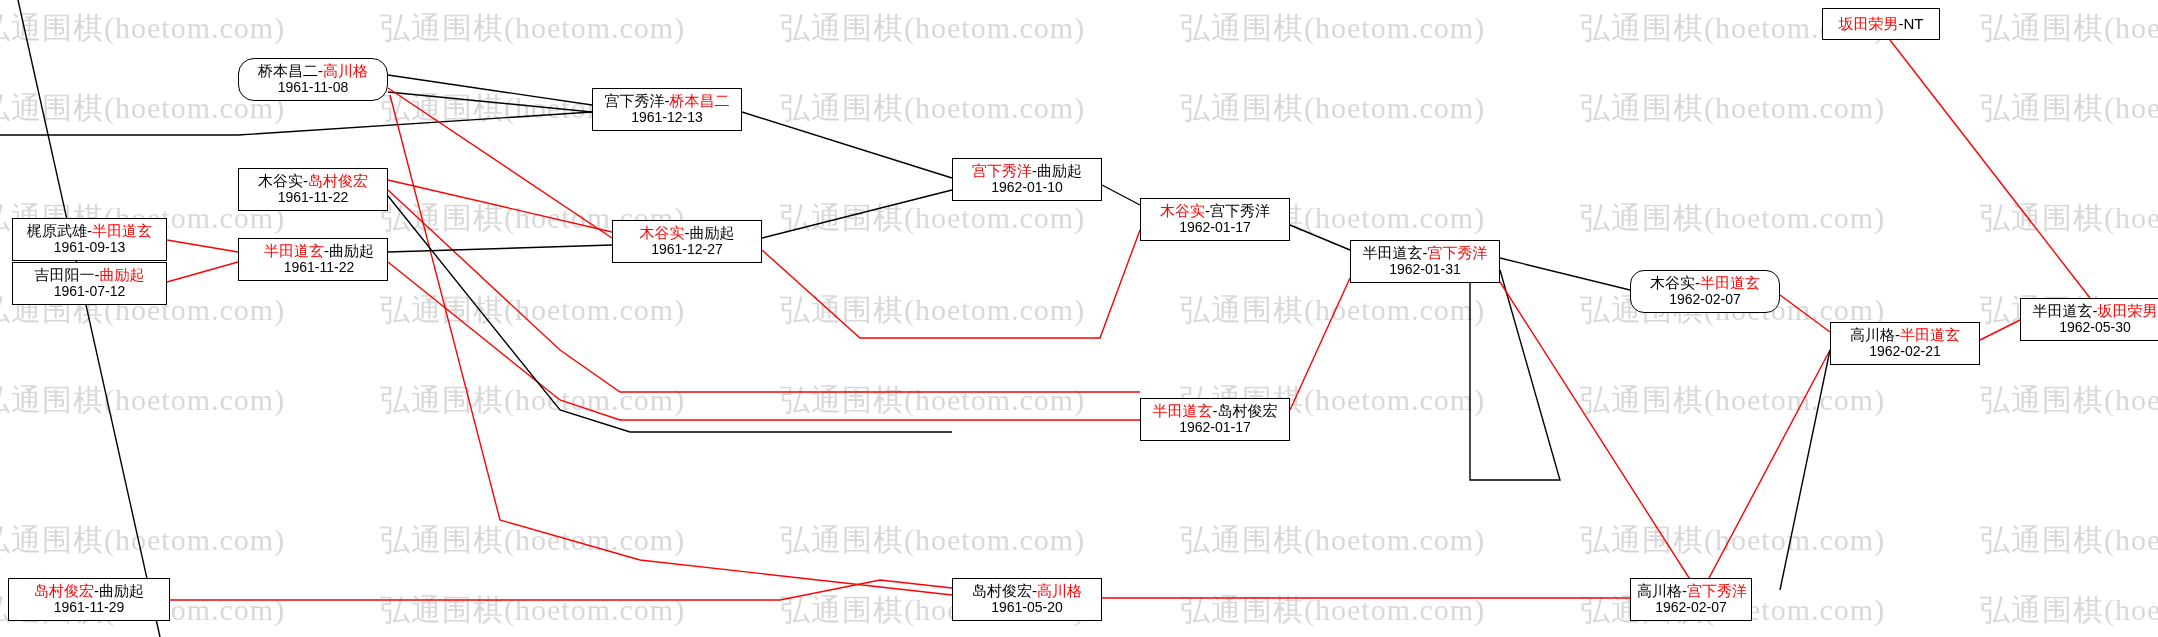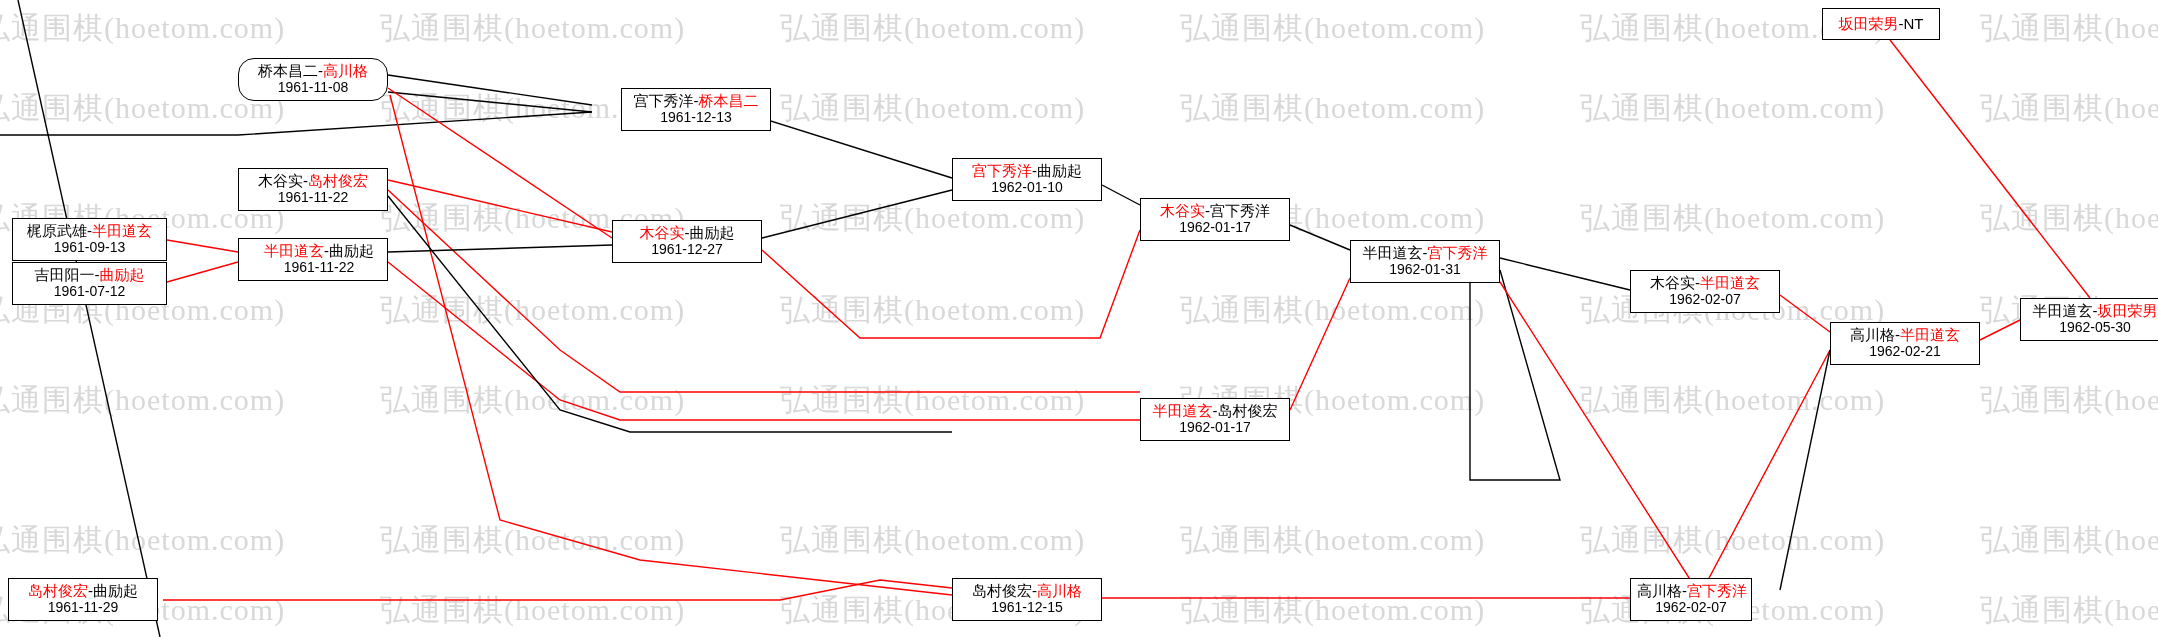--- a/index.html
+++ b/index.html
@@ -144,65 +144,65 @@
 
   <div id="nodes">
       <div class="node" style="left: 12px; top: 218px; width: 155px;">
         <span class="line1"><span class="black">梶原武雄</span><span class="black">-</span><span class="red">半田道玄</span></span>
         <span class="line2 black">1961-09-13</span>
       </div>
       <div class="node" style="left: 12px; top: 262px; width: 155px;">
         <span class="line1"><span class="black">吉田阳一</span><span class="black">-</span><span class="red">曲励起</span></span>
         <span class="line2 black">1961-07-12</span>
       </div>
-      <div class="node" style="left: 8px; top: 578px; width: 150px;">
+      <div class="node" style="left: 8px; top: 578px; width: 162px;">
         <span class="line1"><span class="red">岛村俊宏</span><span class="black">-</span><span class="black">曲励起</span></span>
         <span class="line2 black">1961-11-29</span>
       </div>
       <div class="node" style="left: 238px; top: 58px; width: 150px; border-radius: 16px;">
         <span class="line1"><span class="black">桥本昌二</span><span class="black">-</span><span class="red">高川格</span></span>
         <span class="line2 black">1961-11-08</span>
       </div>
       <div class="node" style="left: 238px; top: 168px; width: 150px;">
         <span class="line1"><span class="black">木谷实</span><span class="black">-</span><span class="red">岛村俊宏</span></span>
         <span class="line2 black">1961-11-22</span>
       </div>
       <div class="node" style="left: 238px; top: 238px; width: 150px; padding-left: 18px;">
         <span class="line1"><span class="red">半田道玄</span><span class="black">-</span><span class="black">曲励起</span></span>
         <span class="line2 black">1961-11-22</span>
       </div>
-      <div class="node" style="left: 592px; top: 88px; width: 150px; margin-left: 29px;">
+      <div class="node" style="left: 592px; top: 88px; width: 150px;">
         <span class="line1"><span class="black">宫下秀洋</span><span class="black">-</span><span class="red">桥本昌二</span></span>
         <span class="line2 black">1961-12-13</span>
       </div>
       <div class="node" style="left: 612px; top: 220px; width: 150px;">
         <span class="line1"><span class="red">木谷实</span><span class="black">-</span><span class="black">曲励起</span></span>
         <span class="line2 black">1961-12-27</span>
       </div>
       <div class="node" style="left: 952px; top: 158px; width: 150px;">
         <span class="line1"><span class="red">宫下秀洋</span><span class="black">-</span><span class="black">曲励起</span></span>
         <span class="line2 black">1962-01-10</span>
       </div>
       <div class="node" style="left: 952px; top: 578px; width: 150px;">
         <span class="line1"><span class="black">岛村俊宏</span><span class="black">-</span><span class="red">高川格</span></span>
-        <span class="line2 black">1961-12-15</span>
+        <span class="line2 black">1961-05-20</span>
       </div>
       <div class="node" style="left: 1140px; top: 198px; width: 150px;">
         <span class="line1"><span class="red">木谷实</span><span class="black">-</span><span class="black">宫下秀洋</span></span>
         <span class="line2 black">1962-01-17</span>
       </div>
       <div class="node" style="left: 1140px; top: 398px; width: 150px;">
         <span class="line1"><span class="red">半田道玄</span><span class="black">-</span><span class="black">岛村俊宏</span></span>
         <span class="line2 black">1962-01-17</span>
       </div>
       <div class="node" style="left: 1350px; top: 240px; width: 150px;">
         <span class="line1"><span class="black">半田道玄</span><span class="black">-</span><span class="red">宫下秀洋</span></span>
         <span class="line2 black">1962-01-31</span>
       </div>
-      <div class="node" style="left: 1630px; top: 270px; width: 150px;">
+      <div class="node" style="left: 1630px; top: 270px; width: 150px; border-radius: 14px;">
         <span class="line1"><span class="black">木谷实</span><span class="black">-</span><span class="red">半田道玄</span></span>
         <span class="line2 black">1962-02-07</span>
       </div>
       <div class="node" style="left: 1630px; top: 578px; width: 122px;">
         <span class="line1"><span class="black">高川格</span><span class="black">-</span><span class="red">宫下秀洋</span></span>
         <span class="line2 black">1962-02-07</span>
       </div>
       <div class="node" style="left: 1830px; top: 322px; width: 150px;">
         <span class="line1"><span class="black">高川格</span><span class="black">-</span><span class="red">半田道玄</span></span>
         <span class="line2 black">1962-02-21</span>

